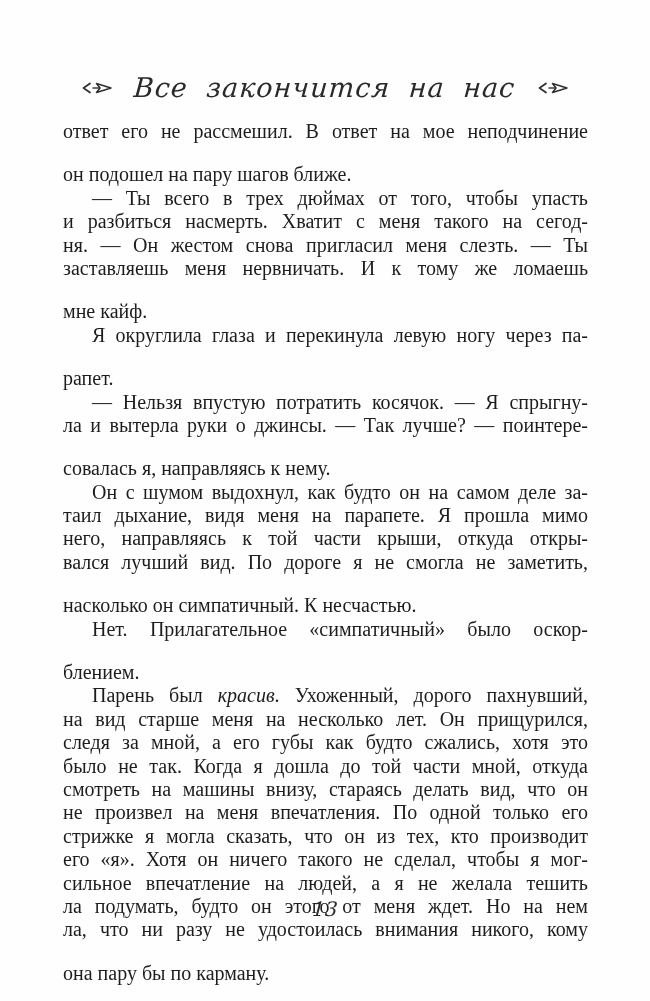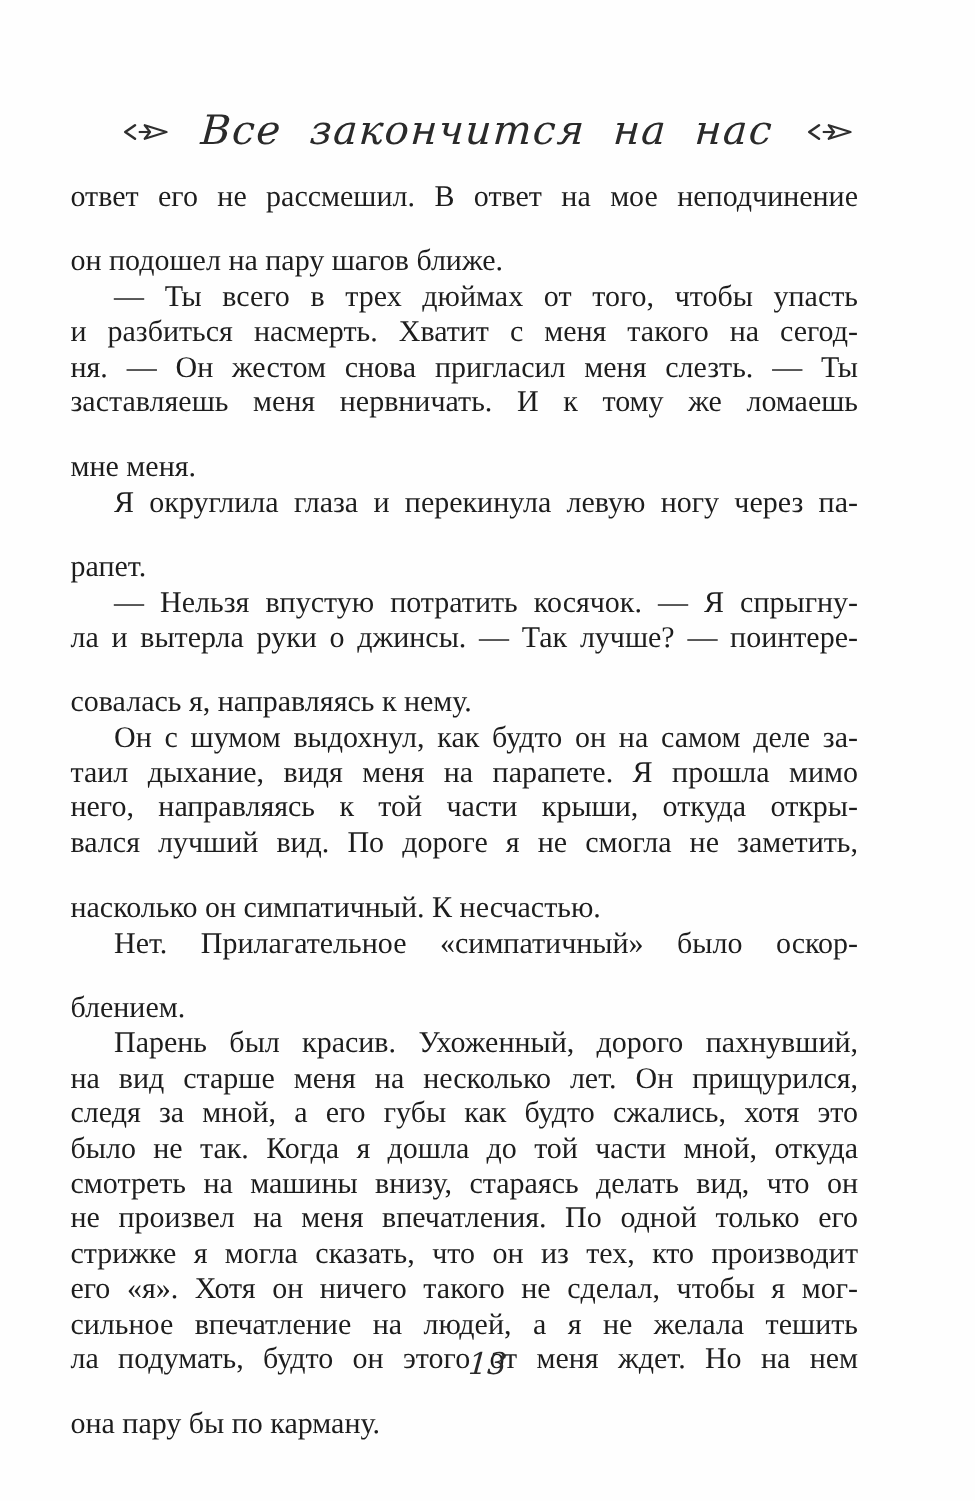--- a/index.html
+++ b/index.html
@@ -28,38 +28,38 @@
     letter-spacing: 1px;
     word-spacing: 9px;
     transform: skewX(-4deg);
     white-space: nowrap;
   }
   .ornament { flex: 0 0 auto; color: #2f2f2f; display: inline-flex; }
 
   
   .text-block {
     position: absolute;
-    left: 47px; top: 120px;
+    left: 63px; top: 120px;
     width: 525px;
     font-size: 20px;
     line-height: 23.4px;
   }
   .line {
     text-align: justify;
     text-align-last: justify;
     height: 23.4px;
     white-space: nowrap;
   }
   .line.pend {           
     text-align-last: left;
     white-space: normal;
     margin-top: 20px;
   }
   .line.indent { padding-left: 29px; }
-  .em { }
+  .em { font-style: italic; }
 
   
   .folio {
     position: absolute;
     top: 897px; left: 0; right: 0;
     text-align: center;
     font-family: "DejaVu Serif", serif;
     font-style: italic;
     font-size: 20px;
     color: #2a2a2a;
@@ -94,21 +94,21 @@
     <div>
       <div class="line">ответ его не рассмешил. В ответ на мое неподчинение</div>
       <div class="line pend">он подошел на пару шагов ближе.</div>
     </div>
 
     <div>
       <div class="line indent">— Ты всего в трех дюймах от того, чтобы упасть</div>
       <div class="line">и разбиться насмерть. Хватит с меня такого на сегод-</div>
       <div class="line">ня. — Он жестом снова пригласил меня слезть. — Ты</div>
       <div class="line">заставляешь меня нервничать. И к тому же ломаешь</div>
-      <div class="line pend">мне меня.</div>
+      <div class="line pend">мне кайф.</div>
     </div>
 
     <div>
       <div class="line indent">Я округлила глаза и перекинула левую ногу через па-</div>
       <div class="line pend">рапет.</div>
     </div>
 
     <div>
       <div class="line indent">— Нельзя впустую потратить косячок. — Я спрыгну-</div>
       <div class="line">ла и вытерла руки о джинсы. — Так лучше? — поинтере-</div>
@@ -132,20 +132,21 @@
       <div class="line indent"><span>Парень был </span><span class="em">красив</span><span>. Ухоженный, дорого пахнувший,</span></div>
       <div class="line">на вид старше меня на несколько лет. Он прищурился,</div>
       <div class="line">следя за мной, а его губы как будто сжались, хотя это</div>
       <div class="line">было не так. Когда я дошла до той части мной, откуда</div>
       <div class="line">смотреть на машины внизу, стараясь делать вид, что он</div>
       <div class="line">не произвел на меня впечатления. По одной только его</div>
       <div class="line">стрижке я могла сказать, что он из тех, кто производит</div>
       <div class="line">его «я». Хотя он ничего такого не сделал, чтобы я мог-</div>
       <div class="line">сильное впечатление на людей, а я не желала тешить</div>
       <div class="line">ла подумать, будто он этого от меня ждет. Но на нем</div>
+      <div class="line">ла, что ни разу не удостоилась внимания никого, кому</div>
       <div class="line pend">она пару бы по карману.</div>
     </div>
 
   </div>
 
   <div class="folio">13</div>
 
 </div>
 
 </body></html>

